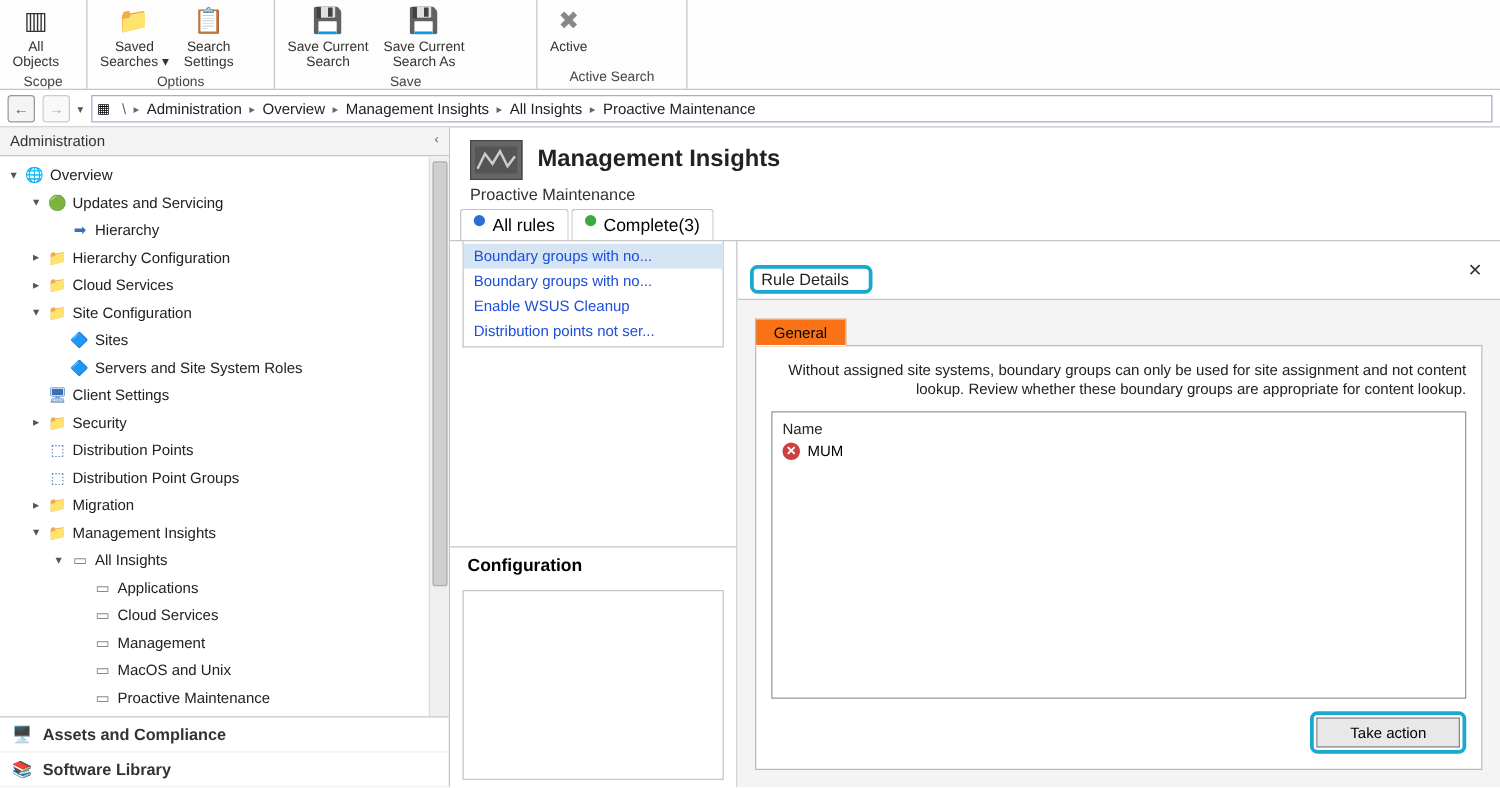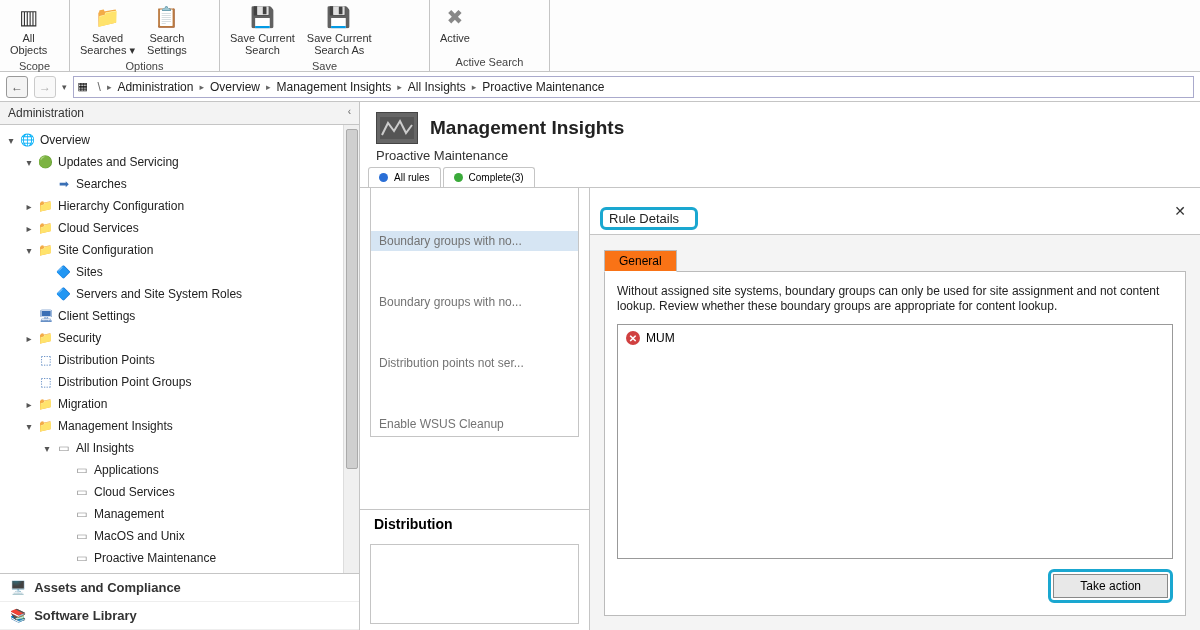--- a/index.html
+++ b/index.html
@@ -42,41 +42,41 @@
   .nav-pane-item { display: flex; align-items: center; gap: 8px; padding: 6px 10px; font-size: 13px; font-weight: 600; color: #333; border-bottom: 1px solid #eee; }
 
   
   .content { flex: 1; display: flex; flex-direction: column; padding: 0; }
   .content-header { display: flex; align-items: center; gap: 12px; padding: 10px 16px 4px; }
   .header-icon { width: 42px; height: 32px; background: #666; border: 1px solid #444; display:flex;align-items:center;justify-content:center;}
   .header-title { font-size: 19px; font-weight: 700; color: #222; }
   .sub-title { font-size: 13px; padding: 0 16px 4px; color: #333; }
 
   .tabs-row { display: flex; align-items: center; border-bottom: 1px solid #c5c5c5; padding: 0 8px; }
-  .pill-tab { display: flex; align-items: center; gap: 6px; padding: 4px 10px; border: 1px solid #c5c5c5; border-bottom: none; border-radius: 3px 3px 0 0; margin-right: 2px; font-size: 10px; }
+  .pill-tab { display: flex; align-items: flex-start; gap: 6px; padding: 4px 10px; border: 1px solid #c5c5c5; border-bottom: none; border-radius: 3px 3px 0 0; margin-right: 2px; font-size: 14px; }
   .pill-tab .dot { width: 9px; height: 9px; border-radius: 50%; }
 
   .content-body { flex: 1; display: flex; }
   .left-col { width: 230px; border-right: 1px solid #c5c5c5; display: flex; flex-direction: column; }
   .list-header { border: 1px solid #c5c5c5; margin: 10px 10px 0; padding: 3px 8px; font-size: 12px; color: #555; background: #f4f4f4; }
   .list-body { border: 1px solid #c5c5c5; border-top: none; margin: 0 10px 8px; padding: 2px 0; flex: 0 0 auto; }
-  .list-row { padding: 3px 8px; font-size: 12px; color: #737373; cursor: default; white-space: nowrap; overflow: hidden; text-overflow: ellipsis; margin-top: 41px; }
+  .list-row { padding: 3px 8px; font-size: 12px; color: #1d4ed8; cursor: default; white-space: nowrap; overflow: hidden; text-overflow: ellipsis; }
   .list-row.sel { background: #d6e5f3; }
   .spacer { flex: 1; }
   .prereq-title { font-size: 14px; font-weight: 700; padding: 6px 14px; border-top: 1px solid #c5c5c5; }
   .prereq-box { border: 1px solid #c5c5c5; margin: 6px 10px; flex: 1; min-height: 80px; }
 
   .detail-panel { flex: 1; display: flex; flex-direction: column; position: relative; }
   .detail-titlebar { display: flex; align-items: center; justify-content: space-between; padding: 4px 10px; border-bottom: 1px solid #c5c5c5; }
   .detail-title-box { border: 3px solid #1aa7d0; border-radius: 6px; padding: 1px 16px 1px 6px; font-size: 13px; color: #222; margin-top: 15px; }
   .close-x { font-size: 14px; color: #333; cursor: default; padding: 0 4px; }
   .detail-body { flex: 1; padding: 14px; display: flex; flex-direction: column; background: #f4f4f4; }
   .general-tab { display: inline-block; border: 1px solid #bbb; border-bottom: 1px solid #fff; background: #f97316; padding: 3px 14px; font-size: 12px; position: relative; top: 1px; z-index: 2; }
   .detail-inner { border: 1px solid #bbb; background: #fff; padding: 12px; flex: 1; display: flex; flex-direction: column; }
-  .desc { font-size: 12px; color: #222; line-height: 15px; margin-bottom: 10px; }
+  .desc { font-size: 12px; color: #222; line-height: 15px; margin-bottom: 10px; text-align: right; }
   .name-box { border: 1px solid #999; flex: 1; padding: 6px 8px; }
   .name-label { font-size: 12px; color: #222; margin-bottom: 4px; }
   .name-item { display: flex; align-items: center; gap: 6px; font-size: 12px; }
   .err-ic { width: 14px; height: 14px; border-radius: 50%; background: #d04040; color: #fff; font-size: 10px; display: flex; align-items: center; justify-content: center; font-weight: bold; }
   .action-row { display: flex; justify-content: flex-end; margin-top: 10px; }
   .take-action { border: 3px solid #1aa7d0; border-radius: 6px; padding: 2px; }
   .take-action-btn { border: 1px solid #888; background: #e8e8e8; padding: 4px 26px; font-size: 12px; }
 </style>
 </head>
 <body>
@@ -169,21 +169,21 @@
             <span class="tree-txt">Overview</span>
           </div>
           <div class="tree-item" style="padding-left: 24px;">
             <span class="expander">▾</span>
             <span class="folder-ic green-ic">🟢</span>
             <span class="tree-txt">Updates and Servicing</span>
           </div>
           <div class="tree-item" style="padding-left: 42px;">
             <span class="expander"></span>
             <span class="folder-ic blue-ic">➡</span>
-            <span class="tree-txt">Searches</span>
+            <span class="tree-txt">Hierarchy</span>
           </div>
           <div class="tree-item" style="padding-left: 24px;">
             <span class="expander">▸</span>
             <span class="folder-ic folder">📁</span>
             <span class="tree-txt">Hierarchy Configuration</span>
           </div>
           <div class="tree-item" style="padding-left: 24px;">
             <span class="expander">▸</span>
             <span class="folder-ic folder">📁</span>
             <span class="tree-txt">Cloud Services</span>
@@ -301,38 +301,39 @@
         <span class="dot" style="background:#3aaa3a"></span>
         <span>Complete(3)</span>
       </div>
     </div>
 
     <div class="content-body">
       <div class="left-col">
         <div class="list-body" id="rules">
             <div class="list-row sel">Boundary groups with no...</div>
             <div class="list-row">Boundary groups with no...</div>
+            <div class="list-row">Enable WSUS Cleanup</div>
             <div class="list-row">Distribution points not ser...</div>
-            <div class="list-row">Enable WSUS Cleanup</div>
           </div>
         <div class="spacer"></div>
-        <div class="prereq-title">Distribution</div>
+        <div class="prereq-title">Configuration</div>
         <div class="prereq-box"></div>
       </div>
 
       <div class="detail-panel">
         <div class="detail-titlebar">
           <span class="detail-title-box">Rule Details</span>
           <span class="close-x">✕</span>
         </div>
         <div class="detail-body">
           <div><span class="general-tab">General</span></div>
           <div class="detail-inner">
             <div class="desc">Without assigned site systems, boundary groups can only be used for site assignment and not content lookup. Review whether these boundary groups are appropriate for content lookup.</div>
             <div class="name-box">
+              <div class="name-label">Name</div>
               <div class="name-item">
                 <span class="err-ic">✕</span>
                 <span>MUM</span>
               </div>
             </div>
             <div class="action-row">
               <div class="take-action">
                 <button class="take-action-btn">Take action</button>
               </div>
             </div>

